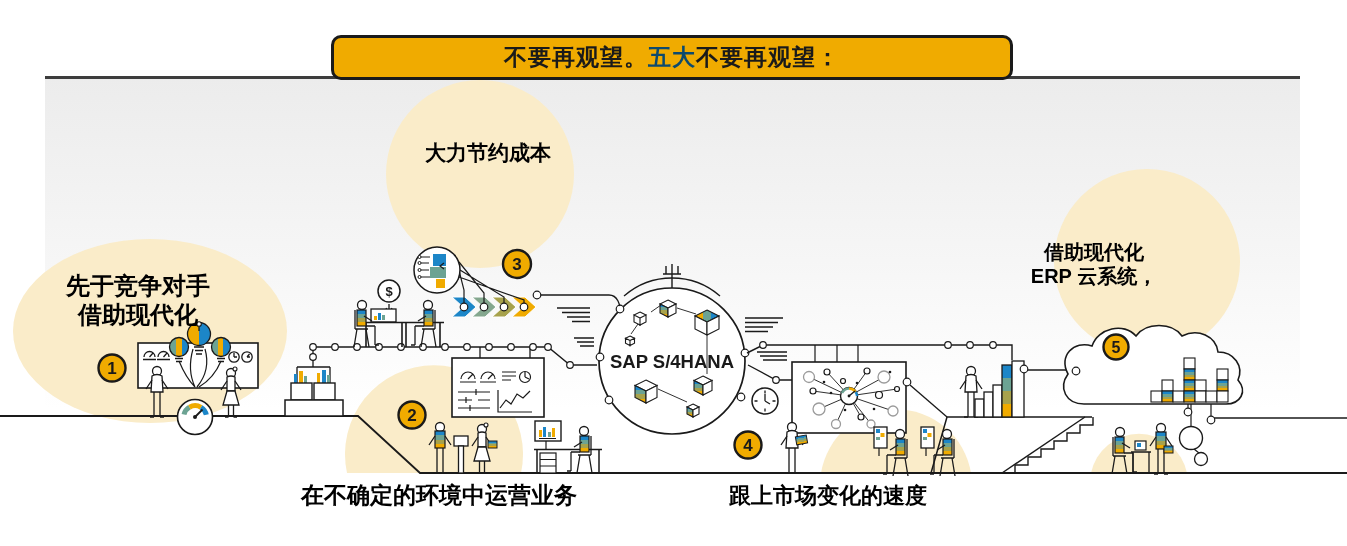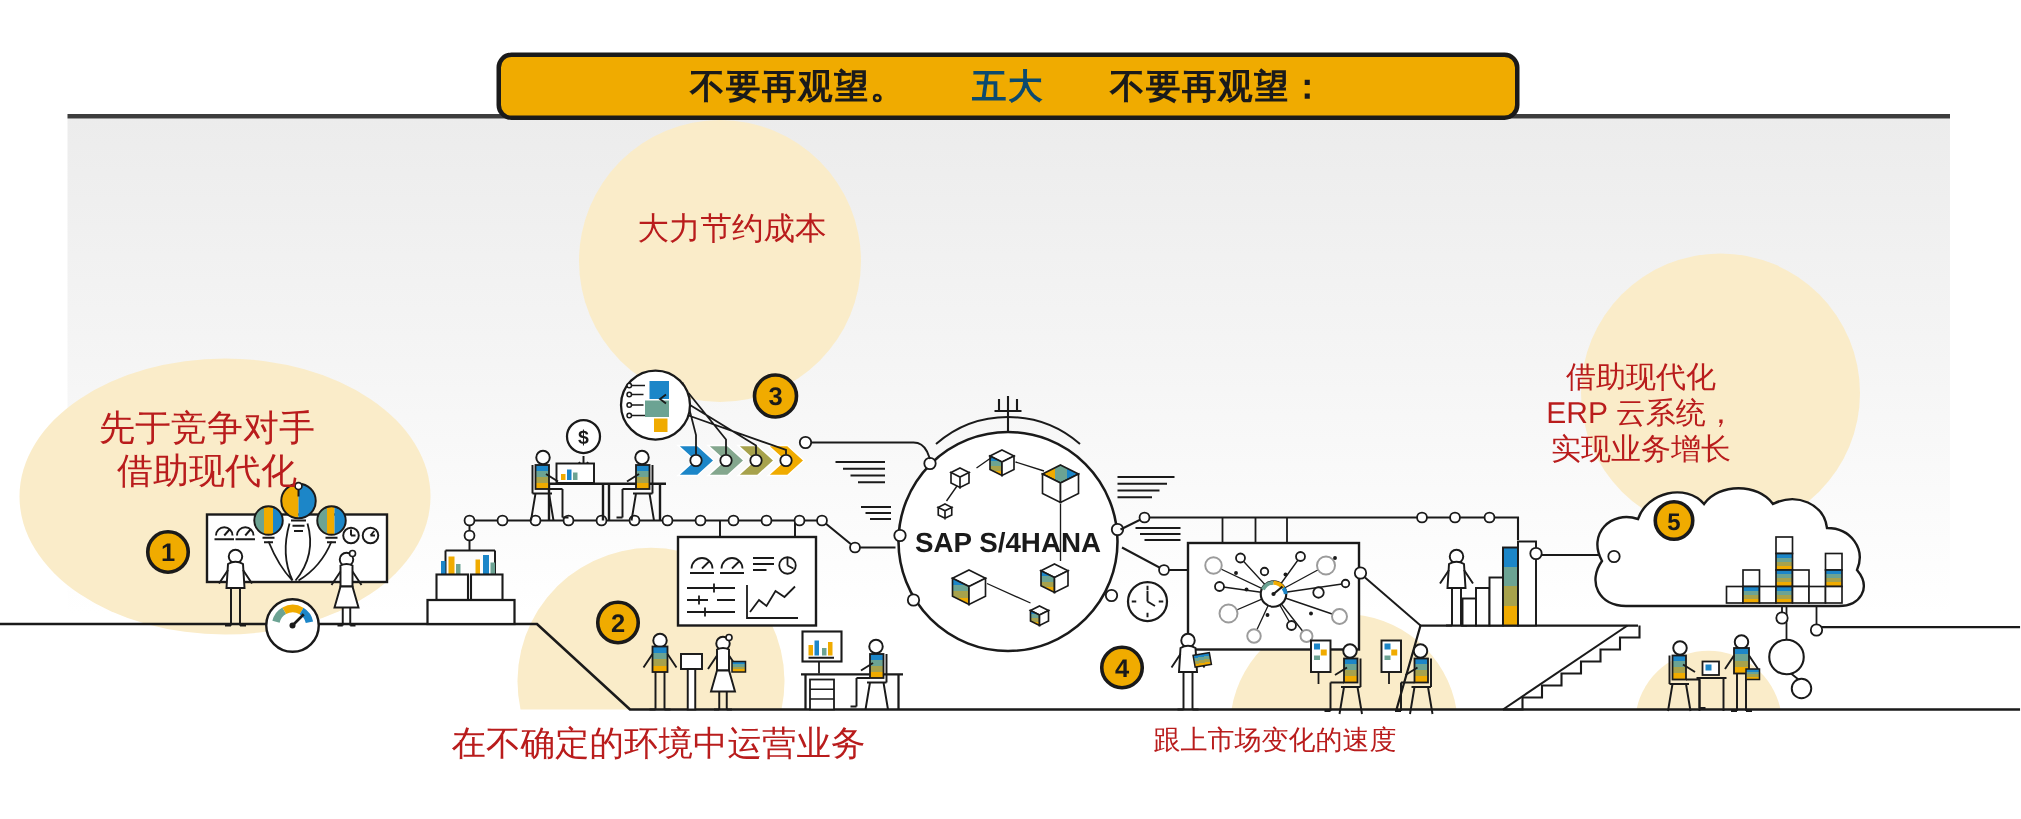--- a/index.html
+++ b/index.html
@@ -4,29 +4,29 @@
 <style>
   html,body{margin:0;padding:0;background:#fff;}
   #stage{position:relative;width:1347px;height:546px;background:#fff;overflow:hidden;
          font-family:"Liberation Sans","DejaVu Sans",sans-serif;color:#1a1a1a;}
   .topline{position:absolute;left:45px;top:76px;width:1255px;height:3px;background:#3d3d3d;}
   .backdrop{position:absolute;left:45px;top:79px;width:1255px;height:330px;
             background:linear-gradient(to bottom,#ececec 0%,#f6f6f6 55%,#ffffff 100%);}
   .banner{position:absolute;left:331px;top:35px;width:682px;height:45px;box-sizing:border-box;
           background:#f0ab00;border:3px solid #1a1a1a;border-radius:10px;
           display:flex;align-items:center;justify-content:center;
-          font-size:23px;font-weight:bold;letter-spacing:1px;gap:44px;}
+          font-size:23px;font-weight:bold;letter-spacing:1px;}
   .banner .hl{color:#0c4a6e;}
   svg{position:absolute;left:0;top:0;}
-  .label{position:absolute;font-weight:normal;color:#b91c1c;line-height:1.2;}
+  .label{position:absolute;font-weight:bold;color:#000000;line-height:1.2;}
   .label.ctr{text-align:center;}
   .l1{left:40px;top:272px;width:196px;font-size:24px;}
   .l2{left:301px;top:482px;font-size:23px;}
   .l3{left:402px;top:140px;width:172px;font-size:21px;}
-  .l4{left:729px;top:483px;font-size:18px;margin-left:40px;}
+  .l4{left:729px;top:483px;font-size:22px;}
   .l5{left:1004px;top:240px;width:180px;font-size:20px;}
   .label span{display:block;}
   text{font-family:"Liberation Sans","DejaVu Sans",sans-serif;}
 </style>
 </head>
 <body>
 
 <div id="stage">
 
   <div class="backdrop"></div>
@@ -480,16 +480,15 @@
   </div>
   <div class="label ctr l3">
     <span>大力节约成本</span>
   </div>
   <div class="label l4">
     <span>跟上市场变化的速度</span>
   </div>
   <div class="label ctr l5">
     <span>借助现代化</span>
     <span>ERP 云系统，</span>
-    <span>实现业务增长</span>
   </div>
 
 </div>
 
 </body></html>

